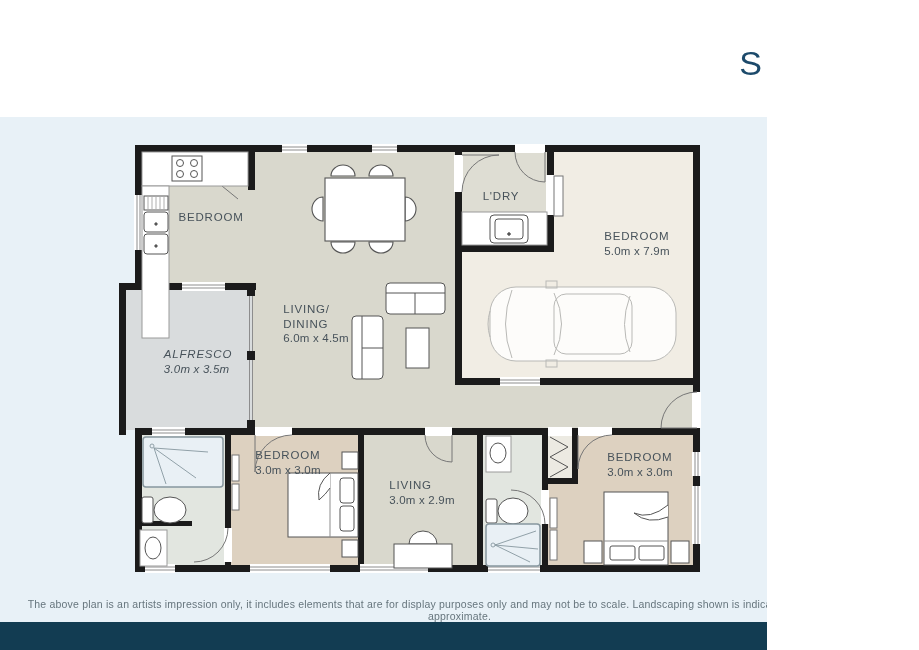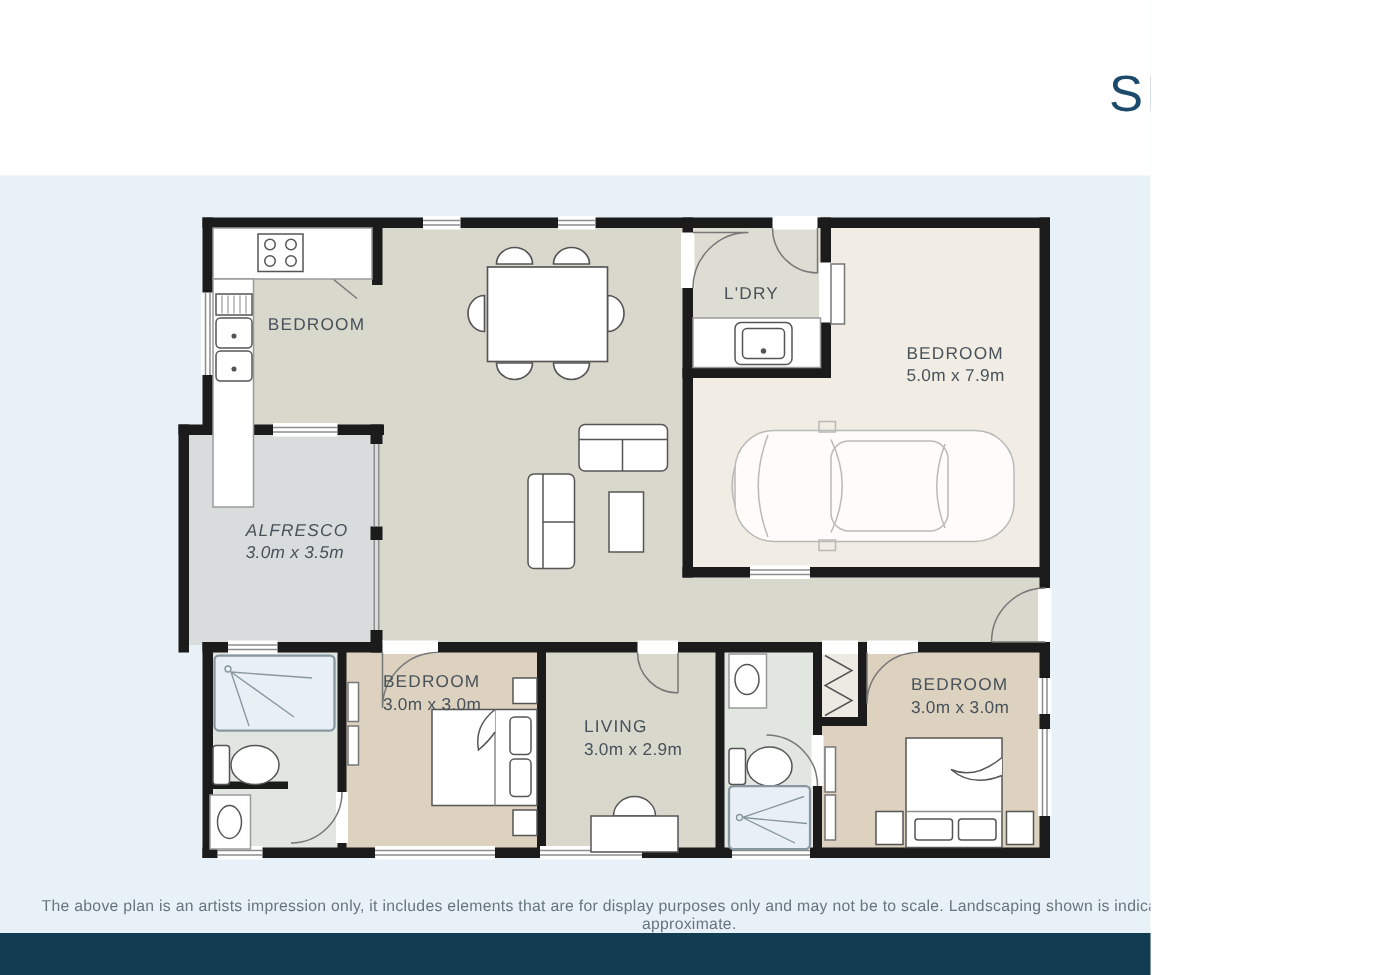--- a/index.html
+++ b/index.html
@@ -252,20 +252,25 @@
   <div class="room-label" style="left:211px;top:210px;">
     <span>BEDROOM</span>
   </div>
   <div class="room-label" style="left:501px;top:189px;">
     <span>L'DRY</span>
   </div>
   <div class="room-label" style="left:637px;top:229px;">
     <span>BEDROOM</span>
       <span class="dims">5.0m x 7.9m</span>
   </div>
+  <div class="room-label" style="left:316px;top:302px;">
+    <span>LIVING/</span>
+      <span>DINING</span>
+    <span class="dims">6.0m x 4.5m</span>
+  </div>
   <div class="room-label" style="left:198px;top:347px;font-style:italic;">
     <span>ALFRESCO</span>
       <span class="dims">3.0m x 3.5m</span>
   </div>
   <div class="room-label" style="left:288px;top:448px;">
     <span>BEDROOM</span>
       <span class="dims">3.0m x 3.0m</span>
   </div>
   <div class="room-label" style="left:422px;top:478px;">
     <span>LIVING</span>

